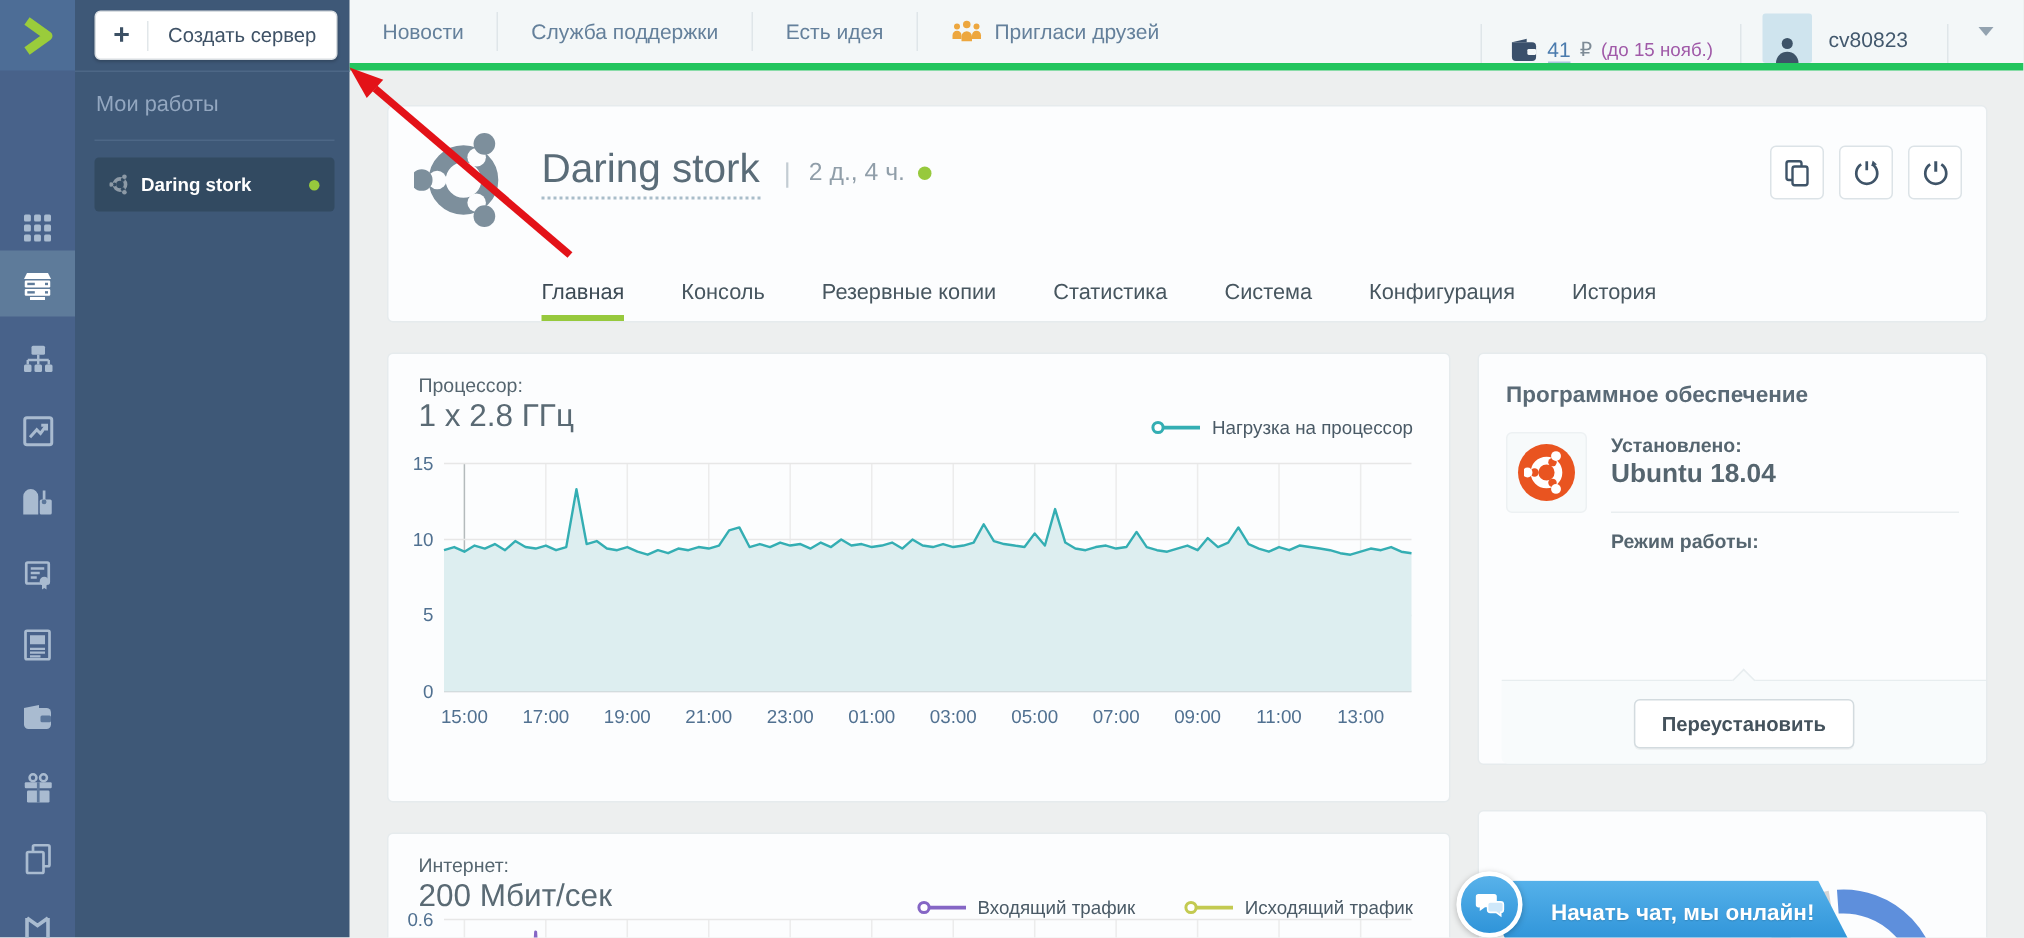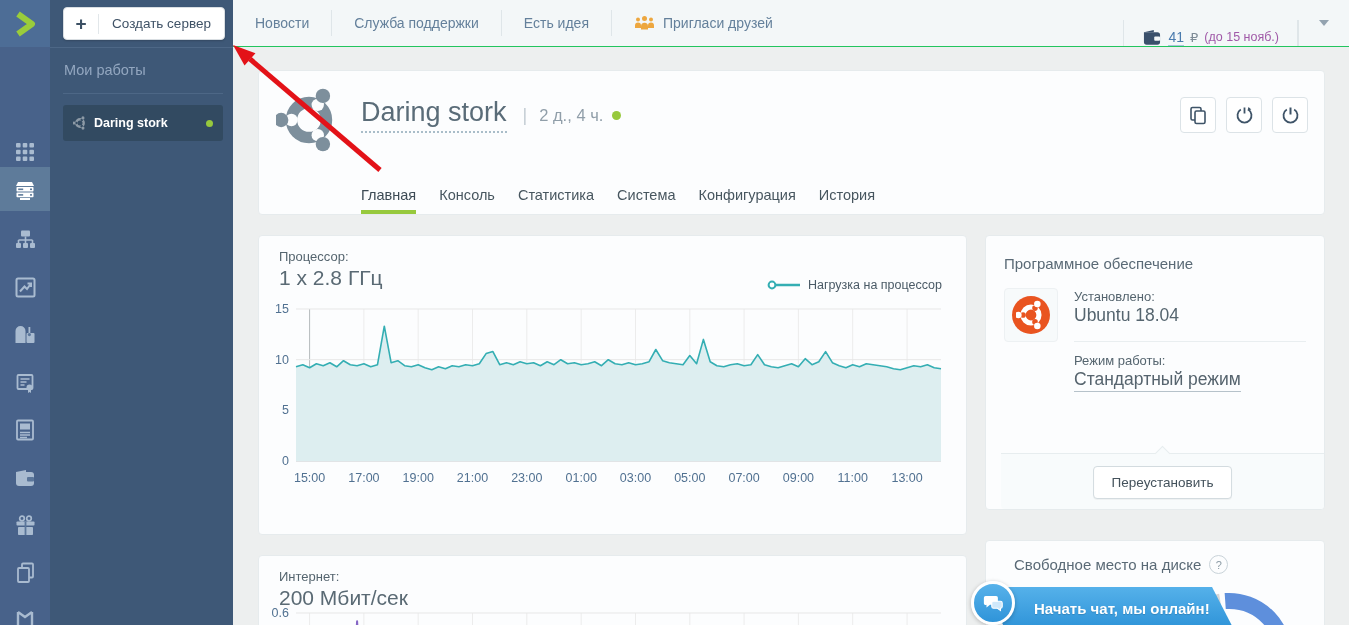--- a/index.html
+++ b/index.html
@@ -31,54 +31,54 @@
   #server-item{
     position:absolute;left:13px;top:105px;width:160px;height:36px;background:#324a61;border-radius:3px;
     display:flex;align-items:center;padding:0 10px;box-sizing:border-box;cursor:pointer;
   }
   #server-item .sname{color:#ffffff;font-size:12.5px;font-weight:700;margin-left:7px;flex:1;}
   .green-dot{width:7px;height:7px;border-radius:50%;background:#97c93d;}
 
   
   #topbar{
     position:absolute;left:233px;top:0;width:1116px;height:47px;background:#f3f7f8;
-    border-bottom:1px solid #22c55e;box-sizing:border-box;display:flex;align-items:center;z-index:10;
+    border-bottom:5px solid #22c55e;box-sizing:border-box;display:flex;align-items:center;z-index:10;
   }
   .nav-item{font-size:14px;color:#64809b;padding:0 22px;cursor:pointer;display:flex;align-items:center;gap:8px;}
   .nav-sep{width:1px;height:26px;background:#dfe6e9;}
   #topbar-right{margin-left:auto;display:flex;align-items:flex-end;height:100%;}
   #balance{display:flex;align-items:center;gap:6px;padding:0 18px;cursor:pointer;}
   #balance .amount{font-size:14px;color:#4a7bad;border-bottom:1px solid #a8c4dc;line-height:1.15;}
   #balance .cur{font-size:13px;color:#7d8b96;font-family:"DejaVu Sans",sans-serif;}
   #balance .note{font-size:12.5px;color:#a05aa8;}
   #user-box{display:flex;align-items:center;gap:11px;padding:0 26px 0 14px;cursor:pointer;}
   #avatar{width:33px;height:33px;background:#cfe4ee;border-radius:2px;display:flex;align-items:flex-end;justify-content:center;overflow:hidden;}
   #user-name{font-size:14px;color:#42586d;}
   #caret-box{display:flex;align-items:center;justify-content:center;width:50px;height:100%;cursor:pointer;}
   .caret{width:0;height:0;border-left:5px solid transparent;border-right:5px solid transparent;border-top:6px solid #93a3b0;}
 
   
   .card{position:absolute;background:#fcfdfe;border:1px solid #e6ebed;border-radius:4px;box-sizing:border-box;}
   #header-card{left:258px;top:70px;width:1067px;height:145px;}
   #cpu-card{left:258px;top:235px;width:709px;height:300px;}
-  #sw-card{left:985px;top:235px;width:340px;height:275px;}
+  #sw-card{left:985px;top:235px;width:340px;height:275px;font-weight:bold;}
   #net-card{left:258px;top:555px;width:709px;height:120px;}
   #disk-card{left:985px;top:540px;width:340px;height:135px;}
 
   
   .cof{display:inline-block;line-height:0;}
   #hdr-cof{position:absolute;left:17px;top:16px;}
   #hdr-title-row{position:absolute;left:102px;top:26px;display:flex;align-items:center;}
   #server-title{font-size:27px;color:#5a6c78;border-bottom:2px dotted #a9bdc9;padding-bottom:3px;cursor:pointer;}
   #hdr-sep{color:#c3ccd3;font-size:18px;margin:0 12px 0 16px;}
   #uptime{font-size:16.5px;color:#909ea9;margin-right:9px;}
   #hdr-dot{width:9px;height:9px;border-radius:50%;background:#97c93d;}
   #hdr-actions{position:absolute;right:16px;top:26px;display:flex;gap:10px;}
   .action-btn{width:34px;height:34px;background:#fff;border:1px solid #dce3e7;border-radius:4px;display:flex;align-items:center;justify-content:center;cursor:pointer;}
-  #tabs{position:absolute;left:102px;right:20px;bottom:0;height:38px;display:flex;gap:23px;align-items:center;}
+  #tabs{position:absolute;left:102px;right:20px;bottom:0;height:38px;display:flex;gap:38px;align-items:center;}
   .tab{position:relative;font-size:14.5px;color:#47565f;height:100%;display:flex;align-items:center;cursor:pointer;}
   .tab.active{color:#3d4b55;}
   .tab.active::after{content:"";position:absolute;left:0;right:0;bottom:0;height:4px;background:#97c93d;}
 
   
   .chart-label{position:absolute;left:20px;top:13px;font-size:13px;color:#55656f;}
   .chart-value{position:absolute;left:20px;top:30px;font-size:21px;color:#5a6a74;}
   .legend-row{position:absolute;right:24px;top:42px;display:flex;gap:32px;align-items:flex-start;}
   .legend{display:flex;align-items:center;gap:7px;}
   .legend .ltext{font-size:12.5px;color:#4a5a66;}
@@ -288,20 +288,29 @@
       <svg width="20" height="17" viewBox="0 0 22 19" fill="#3a506b">
         <path d="M2,3.5 h15 a3,3 0 0 1 3,3 v8 a3,3 0 0 1 -3,3 h-12 a3,3 0 0 1 -3,-3 z"></path>
         <path d="M2,3.5 l11,-2.5 v2.5 z"></path>
         <rect x="13.5" y="8.5" width="6.5" height="4.5" rx="1" fill="#f3f7f8"></rect>
       </svg>
       <span class="amount">41</span>
       <span class="cur">₽</span>
       <span class="note">(до 15 нояб.)</span>
     </span>
     <span class="nav-sep"></span>
+    <span id="user-box">
+      <span id="avatar">
+        <svg width="21" height="20" viewBox="0 0 20 20" fill="#3d5368">
+          <circle cx="10" cy="7" r="3.7"></circle>
+            <path d="M2.5,20 a7.5,7.5 0 0 1 15,0 z"></path>
+        </svg>
+      </span>
+      <span id="user-name">cv80823</span>
+    </span>
     <span class="nav-sep"></span>
     <span id="caret-box">
         <span class="caret"></span>
       </span>
   </div>
 </div>
 
 <div id="header-card" class="card">
   <span id="hdr-cof" class="cof"><svg width="66" height="66" viewBox="0 0 64 64">
         <circle cx="32" cy="32" r="17" fill="none" stroke="#7d8f9c" stroke-width="11"></circle>
@@ -338,20 +347,23 @@
         <path d="M9.5,1.5 v7" stroke-width="2"></path>
       </svg>
     </span>
   </div>
   <div id="tabs">
     <span class="tab active">
         <span>Главная</span>
       </span>
     <span class="tab">
         <span>Консоль</span>
+      </span>
+    <span class="tab">
+        <span>Резервные копии</span>
       </span>
     <span class="tab">
         <span>Статистика</span>
       </span>
     <span class="tab">
         <span>Система</span>
       </span>
     <span class="tab">
         <span>Конфигурация</span>
       </span>
@@ -423,29 +435,44 @@
             <circle cx="45.5" cy="55.382685902179844" r="7" fill="#ffffff"></circle>
             <circle cx="15" cy="32" r="6" fill="#e95420"></circle>
             <circle cx="5" cy="32.00000000000001" r="7" fill="#ffffff"></circle>
           </svg></span>
     </span>
   </span>
   <span id="sw-installed-lbl">Установлено:</span>
   <span id="sw-installed-val">Ubuntu 18.04</span>
   <div id="sw-divider"></div>
   <span id="sw-mode-lbl">Режим работы:</span>
-  <span id="sw-mode-val">Стандартный режим</span>
   <div id="sw-footer">
     <span id="reinstall-btn">Переустановить</span>
   </div>
 </div>
 
 <div id="net-card" class="card">
   <span class="chart-label">Интернет:</span>
   <span class="chart-value">200 Мбит/сек</span>
+  <div class="legend-row">
+    <span class="legend">
+      <svg width="34" height="10">
+        <line x1="9" y1="5" x2="33" y2="5" stroke="#8566c5" stroke-width="2.5"></line>
+        <circle cx="5" cy="5" r="3.4" fill="#ffffff" stroke="#8566c5" stroke-width="2"></circle>
+      </svg>
+      <span class="ltext">Входящий трафик</span>
+    </span>
+    <span class="legend">
+      <svg width="34" height="10">
+        <line x1="9" y1="5" x2="33" y2="5" stroke="#c3ca51" stroke-width="2.5"></line>
+        <circle cx="5" cy="5" r="3.4" fill="#ffffff" stroke="#c3ca51" stroke-width="2"></circle>
+      </svg>
+      <span class="ltext">Исходящий трафик</span>
+    </span>
+  </div>
   <svg id="net-chart" class="chart-svg" width="707" height="118">
       <line x1="50.6" y1="57" x2="50.6" y2="118" stroke="#ececec" stroke-width="1"></line>
       <line x1="104.9" y1="57" x2="104.9" y2="118" stroke="#ececec" stroke-width="1"></line>
       <line x1="159.2" y1="57" x2="159.2" y2="118" stroke="#ececec" stroke-width="1"></line>
       <line x1="213.5" y1="57" x2="213.5" y2="118" stroke="#ececec" stroke-width="1"></line>
       <line x1="267.8" y1="57" x2="267.8" y2="118" stroke="#ececec" stroke-width="1"></line>
       <line x1="322.2" y1="57" x2="322.2" y2="118" stroke="#ececec" stroke-width="1"></line>
       <line x1="376.5" y1="57" x2="376.5" y2="118" stroke="#ececec" stroke-width="1"></line>
       <line x1="430.8" y1="57" x2="430.8" y2="118" stroke="#ececec" stroke-width="1"></line>
       <line x1="485.1" y1="57" x2="485.1" y2="118" stroke="#ececec" stroke-width="1"></line>
@@ -453,24 +480,20 @@
       <line x1="593.7" y1="57" x2="593.7" y2="118" stroke="#ececec" stroke-width="1"></line>
       <line x1="648.1" y1="57" x2="648.1" y2="118" stroke="#ececec" stroke-width="1"></line>
       <line x1="37" y1="57.0" x2="682" y2="57.0" stroke="#e7e7e7" stroke-width="1"></line>
       <text x="30" y="61" text-anchor="end" font-size="12.5" fill="#517191">0.6</text>
       <path d="M37.0,177.8 L43.8,177.8 L50.6,177.8 L57.4,177.8 L64.2,177.8 L70.9,177.8 L77.7,177.8 L84.5,177.8 L91.3,177.8 L98.1,65.3 L104.9,177.8 L111.7,177.8 L118.5,177.8 L125.3,177.8 L132.1,177.8 L138.8,177.8 L145.6,177.8 L152.4,177.8 L159.2,177.8 L166.0,177.8 L172.8,177.8 L179.6,177.8 L186.4,177.8 L193.2,177.8 L199.9,177.8 L206.7,177.8 L213.5,177.8 L220.3,177.8 L227.1,177.8 L233.9,177.8 L240.7,177.8 L247.5,177.8 L254.3,177.8 L261.1,177.8 L267.8,177.8 L274.6,177.8 L281.4,177.8 L288.2,177.8 L295.0,177.8 L301.8,177.8 L308.6,177.8 L315.4,177.8 L322.2,177.8 L328.9,177.8 L335.7,177.8 L342.5,177.8 L349.3,177.8 L356.1,177.8 L362.9,177.8 L369.7,177.8 L376.5,177.8 L383.3,177.8 L390.1,177.8 L396.8,177.8 L403.6,177.8 L410.4,177.8 L417.2,177.8 L424.0,177.8 L430.8,177.8 L437.6,177.8 L444.4,177.8 L451.2,177.8 L457.9,177.8 L464.7,177.8 L471.5,177.8 L478.3,177.8 L485.1,177.8 L491.9,177.8 L498.7,177.8 L505.5,177.8 L512.3,177.8 L519.1,177.8 L525.8,177.8 L532.6,177.8 L539.4,177.8 L546.2,177.8 L553.0,177.8 L559.8,177.8 L566.6,177.8 L573.4,177.8 L580.2,177.8 L586.9,177.8 L593.7,177.8 L600.5,177.8 L607.3,177.8 L614.1,177.8 L620.9,177.8 L627.7,177.8 L634.5,177.8 L641.3,177.8 L648.1,177.8 L654.8,177.8 L661.6,177.8 L668.4,177.8 L675.2,177.8 L682.0,177.8" fill="none" stroke="#8566c5" stroke-width="2" stroke-linejoin="round"></path>
       <path d="M37.0,179.5 L43.8,179.5 L50.6,179.5 L57.4,179.5 L64.2,179.5 L70.9,179.5 L77.7,179.5 L84.5,179.5 L91.3,179.5 L98.1,179.5 L104.9,179.5 L111.7,179.5 L118.5,179.5 L125.3,179.5 L132.1,179.5 L138.8,179.5 L145.6,179.5 L152.4,179.5 L159.2,179.5 L166.0,179.5 L172.8,179.5 L179.6,179.5 L186.4,179.5 L193.2,179.5 L199.9,179.5 L206.7,179.5 L213.5,179.5 L220.3,179.5 L227.1,179.5 L233.9,179.5 L240.7,179.5 L247.5,179.5 L254.3,179.5 L261.1,179.5 L267.8,179.5 L274.6,179.5 L281.4,179.5 L288.2,179.5 L295.0,179.5 L301.8,179.5 L308.6,179.5 L315.4,179.5 L322.2,179.5 L328.9,179.5 L335.7,179.5 L342.5,179.5 L349.3,179.5 L356.1,179.5 L362.9,179.5 L369.7,179.5 L376.5,179.5 L383.3,179.5 L390.1,179.5 L396.8,179.5 L403.6,179.5 L410.4,179.5 L417.2,179.5 L424.0,179.5 L430.8,179.5 L437.6,179.5 L444.4,179.5 L451.2,179.5 L457.9,179.5 L464.7,179.5 L471.5,179.5 L478.3,179.5 L485.1,179.5 L491.9,179.5 L498.7,179.5 L505.5,179.5 L512.3,179.5 L519.1,179.5 L525.8,179.5 L532.6,179.5 L539.4,179.5 L546.2,179.5 L553.0,179.5 L559.8,179.5 L566.6,179.5 L573.4,179.5 L580.2,179.5 L586.9,179.5 L593.7,179.5 L600.5,179.5 L607.3,179.5 L614.1,179.5 L620.9,179.5 L627.7,179.5 L634.5,179.5 L641.3,179.5 L648.1,179.5 L654.8,179.5 L661.6,179.5 L668.4,179.5 L675.2,179.5 L682.0,179.5" fill="none" stroke="#c3ca51" stroke-width="2" stroke-linejoin="round"></path>
     </svg>
 </div>
 
 <div id="disk-card" class="card">
-  <span id="disk-title">
-    <span>Свободное место на диске</span>
-    <span id="help-icon">?</span>
-  </span>
   <svg id="donut" width="145" height="90">
     <path d="M -6.8,74.8 A 55,55 0 0 1 39.4,15.7" fill="none" stroke="#d6d6d6" stroke-width="16"></path>
     <path d="M 44.2,15.1 A 55,55 0 0 1 102.6,76.7" fill="none" stroke="#5e8fdc" stroke-width="16"></path>
     <path d="M 101.8,81.4 A 55,55 0 0 1 48,125" fill="none" stroke="#d6d6d6" stroke-width="16"></path>
   </svg>
 </div>
 
 <div id="chat">
   <div id="chat-banner-clip">
     <div id="chat-banner">

